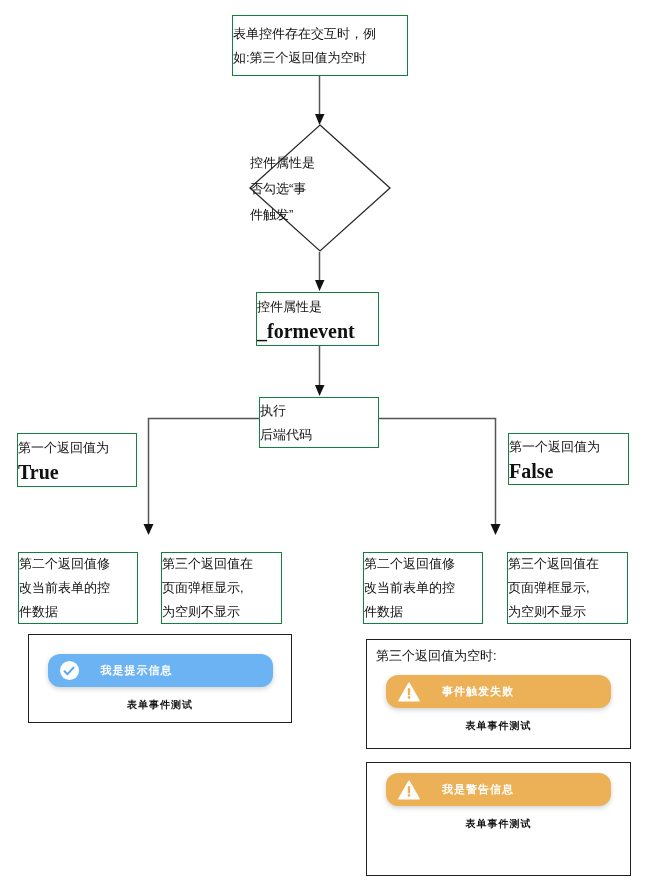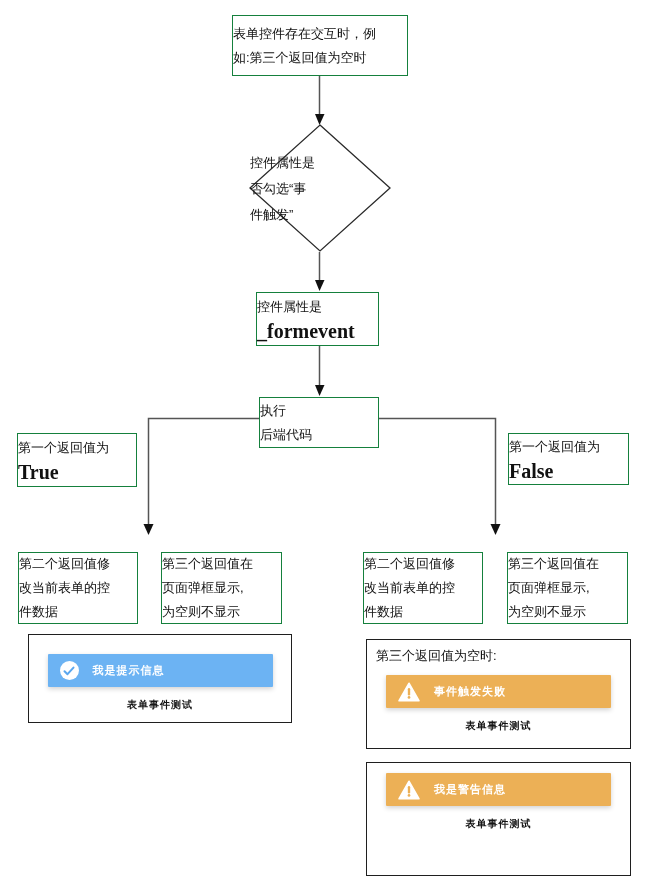--- a/index.html
+++ b/index.html
@@ -18,23 +18,24 @@
   .diamond-text{
     position:absolute;z-index:1;display:flex;flex-direction:column;align-items:flex-start;
     justify-content:center;text-align:center;font-size:13px;line-height:26px;background:transparent;
   }
   .panel{
     position:absolute;z-index:1;background:#fff;border:1px solid #1f1f1f;
     display:flex;flex-direction:column;
   }
   .panel-title{font-size:13px;padding:7px 9px 0 9px;color:#111;}
   .toast{
-    display:flex;align-items:center;border-radius:1px;height:33px;
+    display:flex;align-items:center;border-radius:12px;height:33px;
     margin:0 auto;width:225px;padding:0 8px;box-sizing:border-box;
     box-shadow:0 2px 5px rgba(0,0,0,0.18);
+    gap:8px;
   }
   .toast-info{background:#6cb3f3;margin-top:19px;}
   .toast-warn{background:#ecb056;margin-top:10px;text-align:center;}
   .toast-text{color:#ffffff;font-size:11px;font-weight:700;margin-left:14px;letter-spacing:1px;}
   .check-circle{
     width:19px;height:19px;border-radius:50%;background:#ffffff;
     display:flex;align-items:center;justify-content:center;flex:0 0 auto;margin-left:4px;
   }
   .warn-tri{width:22px;height:20px;flex:0 0 auto;margin-left:4px;display:flex;}
   .caption{

